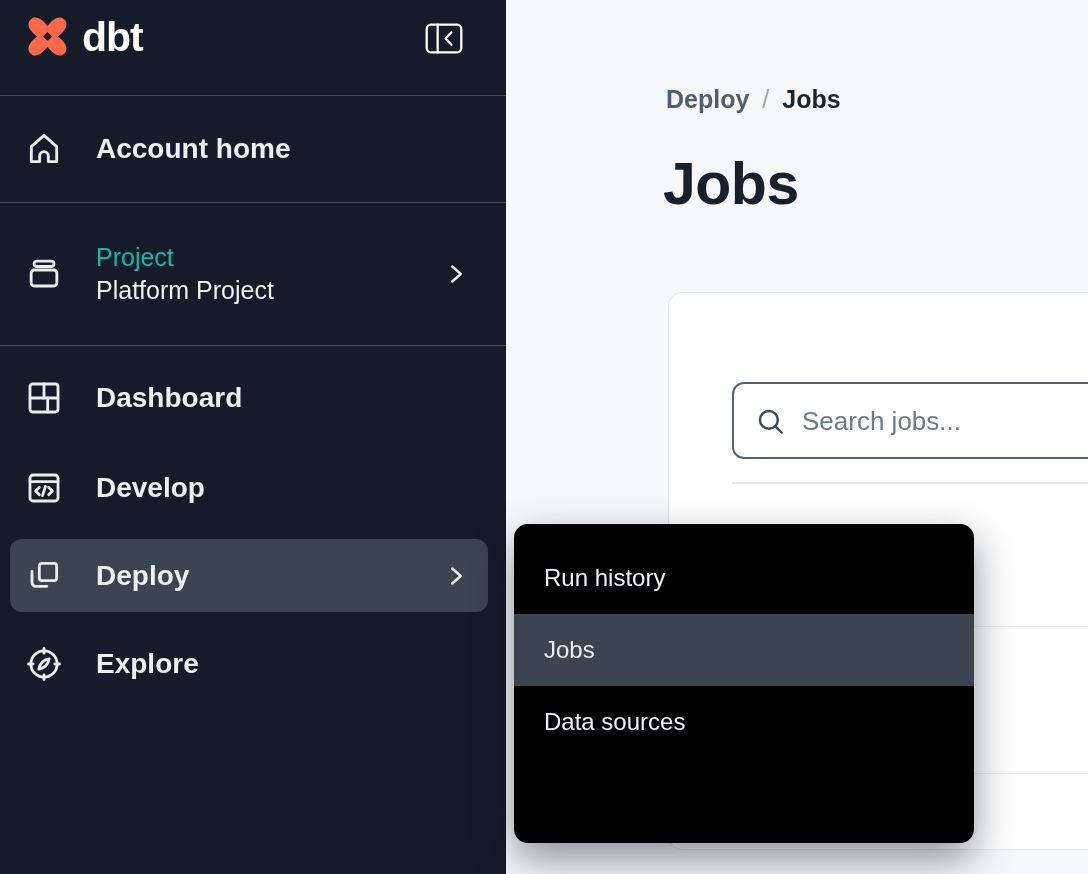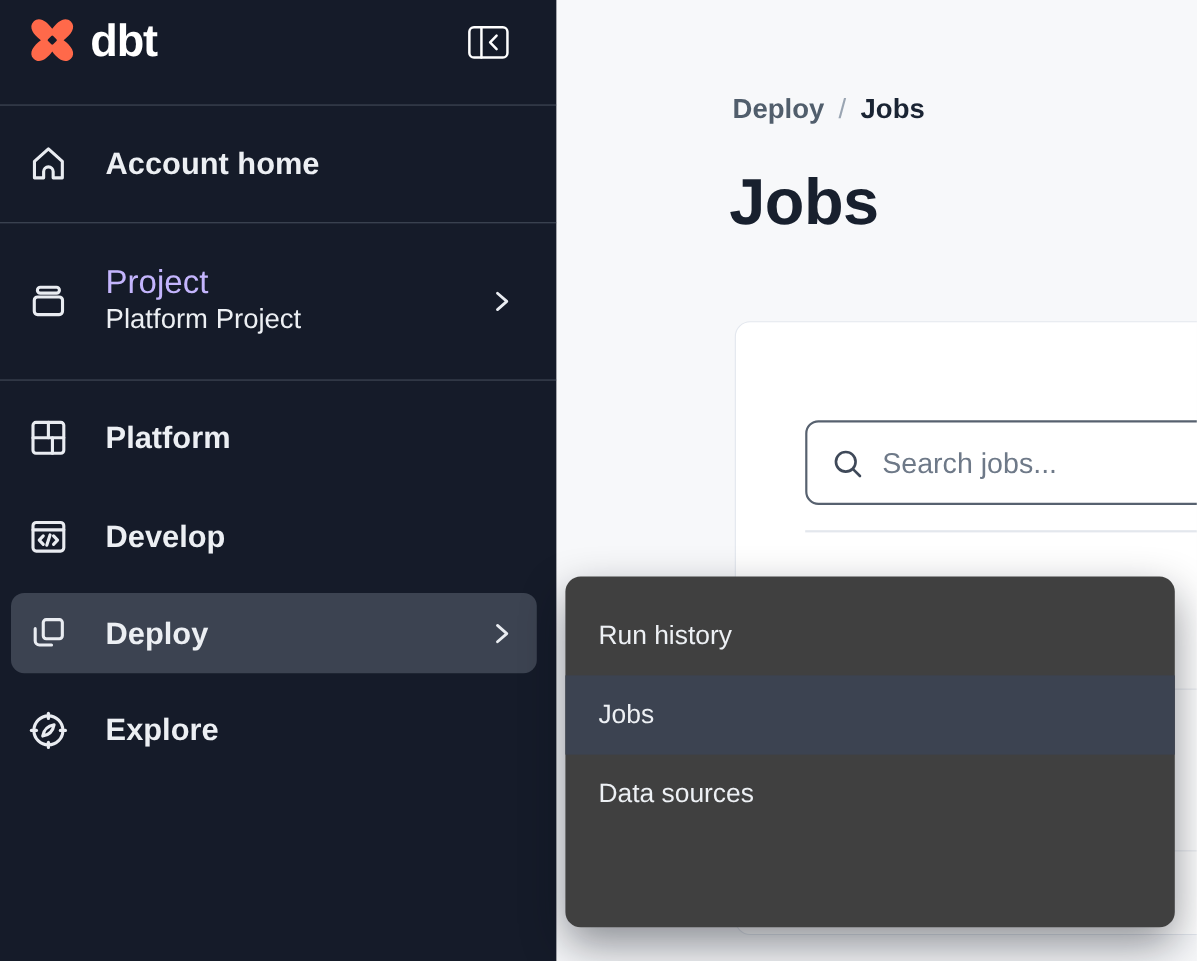--- a/index.html
+++ b/index.html
@@ -27,21 +27,21 @@
   .row-dashboard{top:346px;height:104px;}
   .row-develop{top:450px;height:76px;}
   .row-deploy{top:539px;left:10px;width:478px;height:73px;border-radius:12px;background:#3c4351;}
   .row-deploy .nav-icon{left:14px;}
   .row-deploy .nav-label{left:86px;}
   .row-deploy .nav-chevron{left:438px;}
   .row-explore{top:626px;height:76px;padding-left:45px;}
 
   .center-v{top:50%;transform:translateY(-50%);}
   .proj-lines{position:absolute;left:96px;top:50%;transform:translateY(-50%);}
-  .proj-top{font-size:30px;font-weight:400;color:#c4b5fd;line-height:32px;}
+  .proj-top{font-size:25px;font-weight:400;color:#14b8a6;line-height:32px;}
   .proj-name{font-size:25px;font-weight:400;color:#eceff3;line-height:34px;}
 
   svg.stroke{fill:none;stroke:#e9ecf1;stroke-width:1.7;stroke-linecap:round;stroke-linejoin:round;}
   svg.chev{fill:none;stroke:#e9ecf1;stroke-width:2.4;stroke-linecap:round;stroke-linejoin:round;}
 
   
   .main{position:absolute;left:506px;top:0;width:582px;height:874px;background:#f7f8fa;}
   .breadcrumb{position:absolute;left:160px;top:85px;display:flex;gap:13px;font-size:25px;align-items:baseline;}
   .bc-parent{color:#515e6c;font-weight:600;cursor:pointer;}
   .bc-sep{color:#9aa5b2;font-weight:400;}
@@ -55,21 +55,21 @@
 
   .search-wrap{position:absolute;left:226px;top:382px;width:404px;height:77px;background:#fff;
                border:2px solid #57616f;border-radius:12px;box-sizing:border-box;}
   .search-wrap svg{position:absolute;left:20px;top:21px;}
   .search-input{position:absolute;left:66px;top:6px;width:300px;height:60px;border:none;outline:none;
                 font-family:"Liberation Sans",sans-serif;font-size:26px;color:#313b49;background:transparent;}
   .search-input::placeholder{color:#6e7988;opacity:1;}
   .search-divider{position:absolute;left:226px;top:482px;width:360px;height:2px;background:#e3e7ed;}
 
   
-  .submenu{position:absolute;left:514px;top:524px;width:554px;height:319px;background:#404040;
+  .submenu{position:absolute;left:514px;top:524px;width:460px;height:319px;background:#000000;
            border-radius:14px;padding:18px 0 13px;box-sizing:border-box;z-index:10;
            box-shadow:0 16px 40px rgba(8,14,24,0.45);}
   .submenu-item{height:72px;display:flex;align-items:center;padding-left:30px;font-size:24px;
                 font-weight:400;color:#edf0f4;cursor:pointer;}
   .submenu-item.selected{background:#3c4351;}
 </style>
 </head>
 <body>
 
 <div class="screen">
@@ -124,21 +124,21 @@
 
     <div class="nav-item row-dashboard">
       <span class="nav-icon center-v">
         <svg width="40" height="40" viewBox="0 0 24 24" class="stroke">
           <rect x="3.6" y="3.6" width="16.8" height="16.8" rx="1.6"></rect>
           <path d="M3.6 12 H20.4"></path>
           <path d="M12 3.6 V12"></path>
           <path d="M14.2 12 V20.4"></path>
         </svg>
       </span>
-      <span class="nav-label">Platform</span>
+      <span class="nav-label">Dashboard</span>
     </div>
 
     <div class="nav-item row-develop">
       <span class="nav-icon center-v">
         <svg width="40" height="40" viewBox="0 0 24 24" class="stroke">
           <rect x="3.6" y="4.2" width="16.8" height="15.6" rx="1.8"></rect>
           <path d="M3.6 8.2 H20.4"></path>
           <path d="M9.2 11.5 L7 13.8 L9.2 16.1"></path>
           <path d="M14.8 11.5 L17 13.8 L14.8 16.1"></path>
           <path d="M12.9 11 L11.1 16.6"></path>

